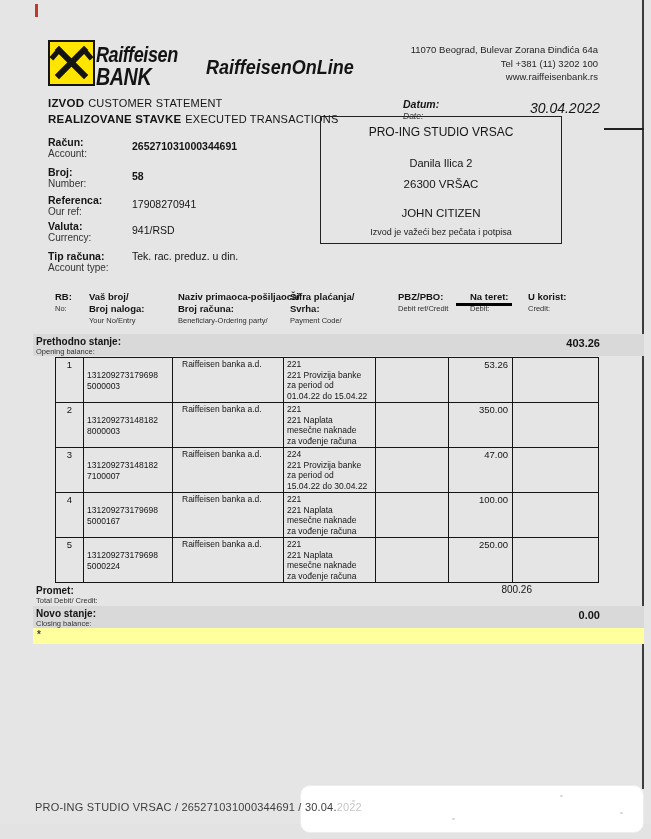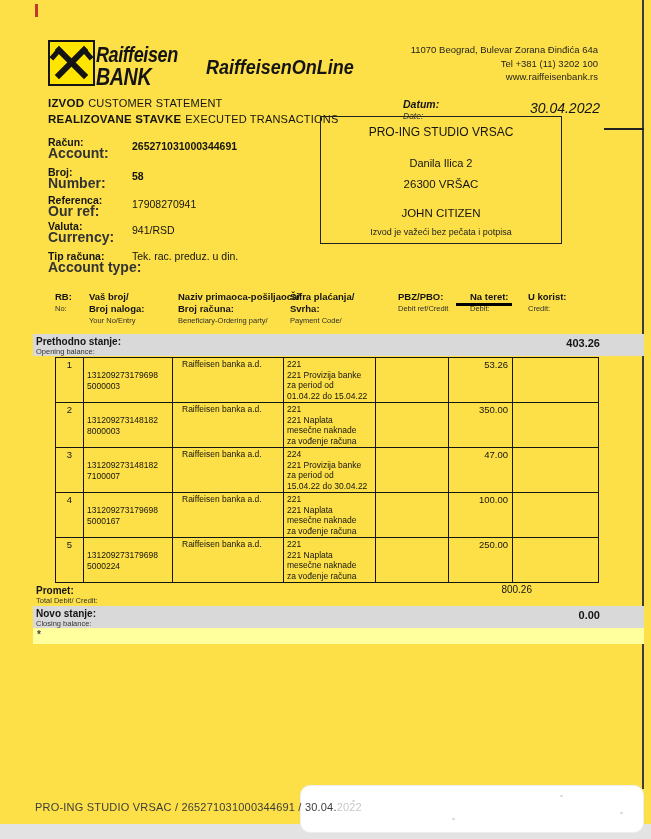--- a/index.html
+++ b/index.html
@@ -1,18 +1,18 @@
 <!DOCTYPE html>
 <html><head>
 <meta charset="utf-8">
 <style>
   * { margin:0; padding:0; box-sizing:border-box; }
   html,body { background:#fff; }
   .page {
-    position:relative; width:651px; height:839px; background:#fde047;
+    position:relative; width:651px; height:839px; background:#e5e5e5;
     font-family:"Liberation Sans", sans-serif; color:#141414; overflow:hidden;
   }
   .abs { position:absolute; }
 
   
   .red-mark { left:35px; top:4px; width:3px; height:13px; background:#c0392b; }
   .page-edge { left:642px; top:0; width:2px; height:789px; background:#3c3c3c; }
   .bottom-strip { left:0; top:824px; width:651px; height:15px; background:#e3e3e3; }
   .artifact-white { left:300px; top:785px; width:344px; height:48px; background:#fff; border-radius:10px; border:1px solid #ededed; }
   .speck { width:3px; height:2px; background:#c9c9c9; opacity:.7; border-radius:1px; }
@@ -31,21 +31,21 @@
   .title-line .sr { font-weight:bold; font-size:11.5px; }
   .title-line .en { margin-left:4px; }
   .datum { left:403px; top:98px; font-style:italic; }
   .datum .sr { display:block; font-weight:bold; font-size:10.5px; line-height:13px; }
   .datum .en { display:block; font-size:8.5px; color:#333; }
   .date-value { left:500px; top:100px; width:100px; text-align:right; font-style:italic; font-size:14px; }
 
   
   .info-item { left:48px; width:260px; }
   .info-item .lab { display:block; font-weight:bold; font-size:10.5px; line-height:12px; }
-  .info-item .sub { display:block; font-size:14px; color:#333; line-height:11px;font-weight:bold; }
+  .info-item .sub { display:block; font-size:10px; color:#333; line-height:11px; }
   .info-item .val { position:absolute; left:84px; top:4px; font-size:10.5px; white-space:nowrap; }
   .info-item .val.b { font-weight:bold; }
   .info-item.last .val { top:0; }
 
   
   .recipient-box { left:320px; top:116px; width:242px; height:128px; border:1.5px solid #222; }
   .recipient-box div { position:absolute; left:0; right:0; text-align:center; white-space:nowrap; }
   .rc-name { top:8px; font-size:12px; }
   .rc-street { top:40px; font-size:11px; }
   .rc-city { top:61px; font-size:11.5px; }

